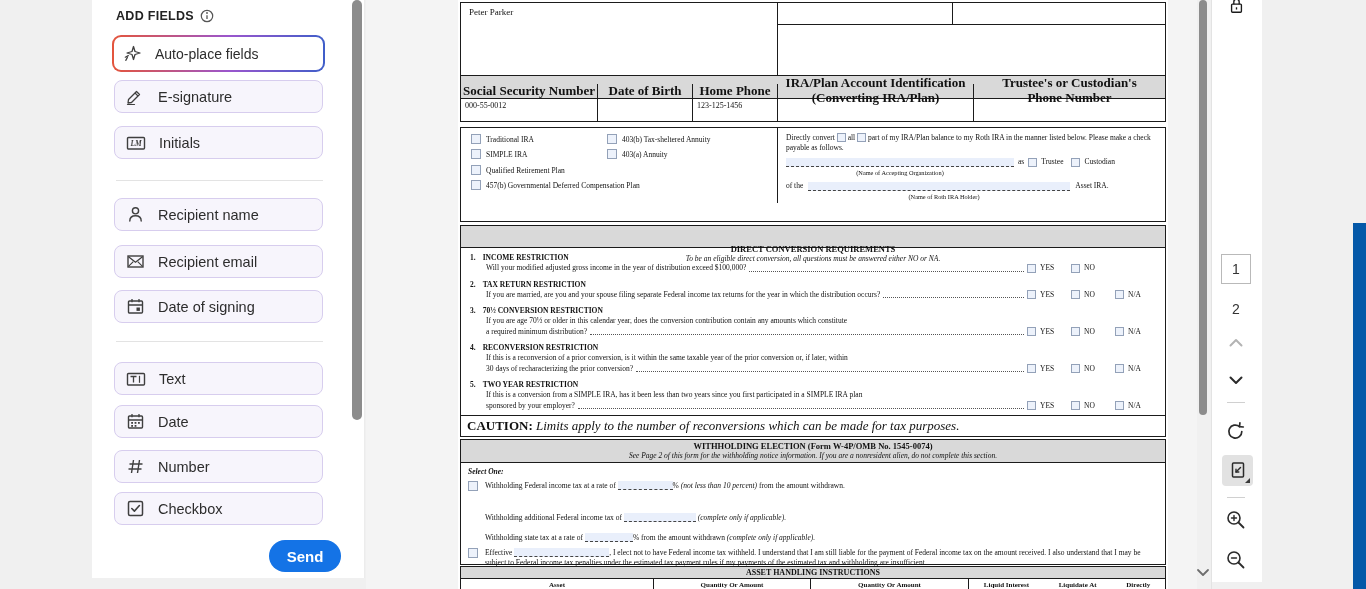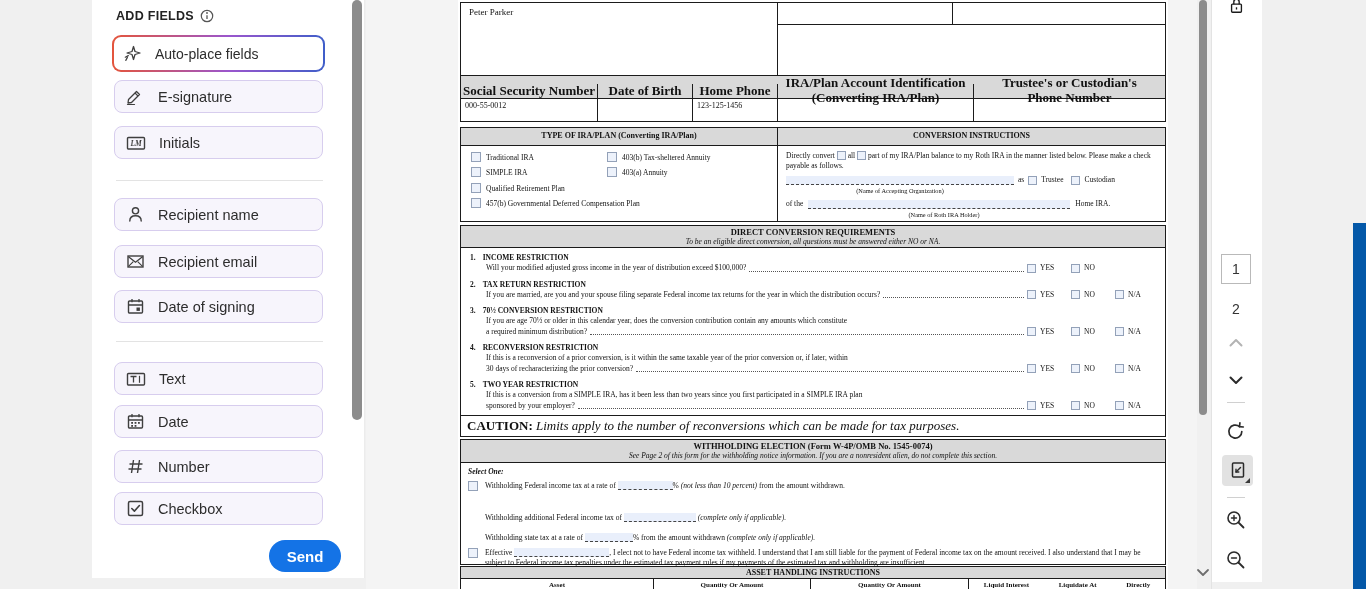--- a/index.html
+++ b/index.html
@@ -188,24 +188,20 @@
         <div style="display:flex;height:23px;font-size:8px">
           <div style="width:137px;border-right:1px solid #1b1b1b;padding:2px 4px"><span>000-55-0012</span></div>
           <div style="width:95px;border-right:1px solid #1b1b1b;padding:2px 4px"><span></span></div>
           <div style="width:85px;border-right:1px solid #1b1b1b;padding:2px 4px"><span>123-125-1456</span></div>
           <div style="width:196px;border-right:1px solid #1b1b1b;padding:2px 4px"><span></span></div>
           <div style="flex:1;padding:2px 4px"><span></span></div>
         </div>
       </div>
 
       <div class="blk" style="top:127px;height:95px">
-        <div style="display:flex;height:18px;background:#d9d9d9;border-bottom:1px solid #1b1b1b;font-weight:bold;font-size:8px;text-align:center">
-          <div style="width:317px;border-right:1px solid #1b1b1b;padding-top:3px">TYPE OF IRA/PLAN (Converting IRA/Plan)</div>
-          <div style="flex:1;padding-top:3px">CONVERSION INSTRUCTIONS</div>
-        </div>
         <div style="display:flex;height:75px">
           <div style="width:317px;border-right:1px solid #1b1b1b;padding:6px 0 0 10px;font-size:7.5px">
             <div style="display:flex;margin-bottom:5px">
               <span style="width:136px;display:flex;gap:5px;align-items:center">
                   <span class="cb"></span>
                   <span>Traditional IRA</span>
                 </span>
               <span style="display:flex;gap:5px;align-items:center">
                   <span class="cb"></span>
                   <span>403(b) Tax-sheltered Annuity</span>
@@ -243,29 +239,29 @@
               <span style="margin:0 4px">as</span>
               <span class="cb sm"></span>
               <span style="margin:0 8px 0 4px">Trustee</span>
               <span class="cb sm"></span>
               <span style="margin-left:4px">Custodian</span>
             </div>
             <div style="width:228px;text-align:center;font-size:6.3px;margin-top:1px">(Name of Accepting Organization)</div>
             <div style="display:flex;align-items:flex-end;margin-top:3px;white-space:nowrap">
               <span>of the</span>
               <span class="blank" style="width:262px;margin:0 5px"></span>
-              <span>Home IRA.</span>
+              <span>Asset IRA.</span>
             </div>
             <div style="width:262px;margin-left:27px;text-align:center;font-size:6.3px;margin-top:1px">(Name of Roth IRA Holder)</div>
           </div>
         </div>
       </div>
 
       <div class="blk" style="top:225px;height:212px">
-        <div class="band" style="height:22px;padding-top:1px">
+        <div class="band" style="height:22px;padding-top:18px">
           <div>DIRECT CONVERSION REQUIREMENTS</div>
           <div class="sub">To be an eligible direct conversion, all questions must be answered either NO or NA.</div>
         </div>
 
         <div style="margin-top:4px">
           <div class="q-head">
               <span>1.</span>
               <span>INCOME RESTRICTION</span>
             </div>
           <div class="q-last">

